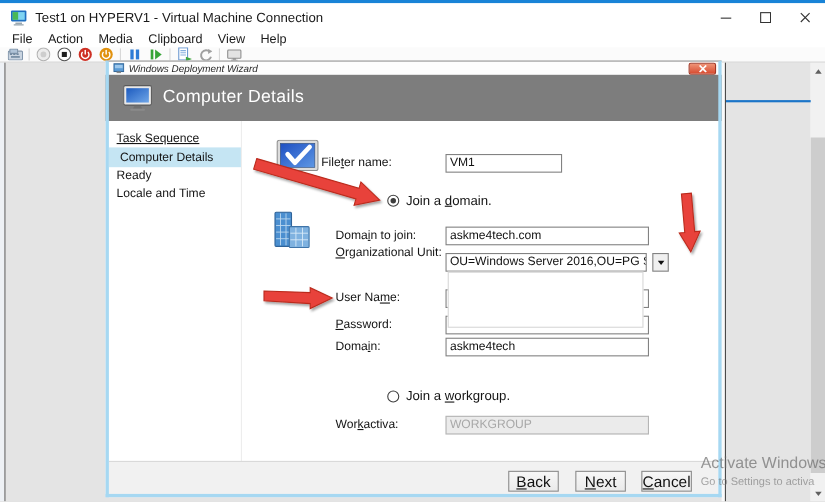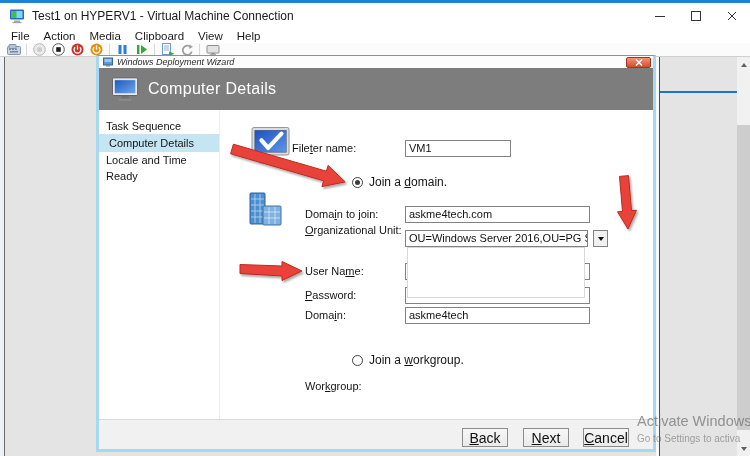--- a/index.html
+++ b/index.html
@@ -44,21 +44,21 @@
   .wz-title{margin-left:4px;font-size:9px;font-style:italic;color:#2a2a2a;white-space:nowrap;}
   .wz-title-icon{margin-left:6px;width:10px;height:10px;flex:0 0 auto;}
   .wz-close{position:absolute;left:530px;top:1.5px;width:25px;height:11px;border-radius:2px;
             background:linear-gradient(#ef9477,#d74a2f);border:1px solid #a33421;box-sizing:border-box;
             display:flex;align-items:center;justify-content:center;padding:0;}
   .wz-header{position:absolute;left:0;top:13px;width:560px;height:42px;background:#7d7d7d;display:flex;align-items:center;}
   .wz-header-title{margin-left:8px;font-size:16px;font-weight:300;color:#fff;letter-spacing:.3px;}
   .wz-header-icon{margin-left:16px;flex:0 0 auto;}
   .wz-sidebar{position:absolute;left:3px;top:55px;width:120px;bottom:32px;background:#fff;border-right:1px solid #ededed;}
   .sb-item{font-size:11px;color:#151515;padding:2px 0 2px 7px;cursor:default;}
-  .sb-item.link{margin-top:8px;}
+  .sb-item.link{text-decoration:underline;margin-top:8px;}
   .sb-item.active{background:#c5e5f3;padding:3px 0 3px 10px;}
   .wz-footer{position:absolute;left:3px;right:3px;bottom:3px;height:29px;background:#f1f1f1;border-top:1px solid #d9d9d9;}
 
   .flabel{position:absolute;left:209px;font-size:11px;line-height:13px;color:#141414;white-space:nowrap;}
   .ak{text-decoration:underline;}
   .tfield{position:absolute;left:309px;width:185px;height:17px;box-sizing:border-box;background:#fff;
           border:1px solid #828282;font-size:11px;line-height:15px;padding:0 3px;color:#111;
           white-space:nowrap;overflow:hidden;z-index:1;}
   .tfield.disabled{background:#ebebeb;border-color:#b5b5b5;color:#a8a8a8;}
   .ou-btn{position:absolute;left:497px;top:175px;width:15px;height:17px;box-sizing:border-box;background:#f0f0f0;
@@ -247,22 +247,22 @@
         <rect x="3" y="3" width="22" height="14" fill="url(#scr)"></rect>
         <path d="M11 20 h6 l1.5 3 h-9 z" fill="#707070"></path>
         <rect x="7" y="23" width="14" height="2" rx="0.5" fill="#8a8a8a"></rect>
       </svg>
       <span class="wz-header-title">Computer Details</span>
     </div>
 
     <div class="wz-sidebar">
       <div class="sb-item link">Task Sequence</div>
       <div class="sb-item active">Computer Details</div>
+      <div class="sb-item">Ready</div>
       <div class="sb-item">Locale and Time</div>
-      <div class="sb-item">Ready</div>
     </div>
 
     <svg class="abs" style="left:154px;top:72px;" width="42" height="38" viewBox="0 0 44 40">
       <defs>
           <linearGradient id="g1" x1="0" y1="0" x2="1" y2="1">
         <stop offset="0" stop-color="#1e4fc2"></stop>
             <stop offset="1" stop-color="#5e97e4"></stop>
           </linearGradient>
         </defs>
       <rect x="2" y="0.5" width="39" height="29" rx="2" fill="#dcdcdc" stroke="#8f8f8f"></rect>
@@ -329,22 +329,23 @@
     <div class="flabel" style="top:254px;">
       <span>Doma</span><span class="ak">i</span><span>n:</span>
     </div>
     <div class="tfield" style="top:252px;">askme4tech</div>
 
     <div class="radio" style="left:256px;top:300px;"></div>
     <div class="rlabel" style="top:298px;">
       <span>Join a </span><span class="ak">w</span><span>orkgroup.</span>
     </div>
     <div class="flabel" style="top:325px;">
-      <span>Wor</span><span class="ak">k</span><span>group:</span>
-    </div>
+      <span>Wor</span><span class="ak">k</span><span>activa:</span>
+    </div>
+    <div class="tfield disabled" style="top:323px;">WORKGROUP</div>
 
     <div class="wz-footer"></div>
     <button class="wbtn" style="left:366px;">
       <span></span><span class="ak">B</span><span>ack</span>
     </button>
     <button class="wbtn" style="left:427px;">
       <span></span><span class="ak">N</span><span>ext</span>
     </button>
     <button class="wbtn" style="left:487px;">
       <span></span><span class="ak">C</span><span>ancel</span>

